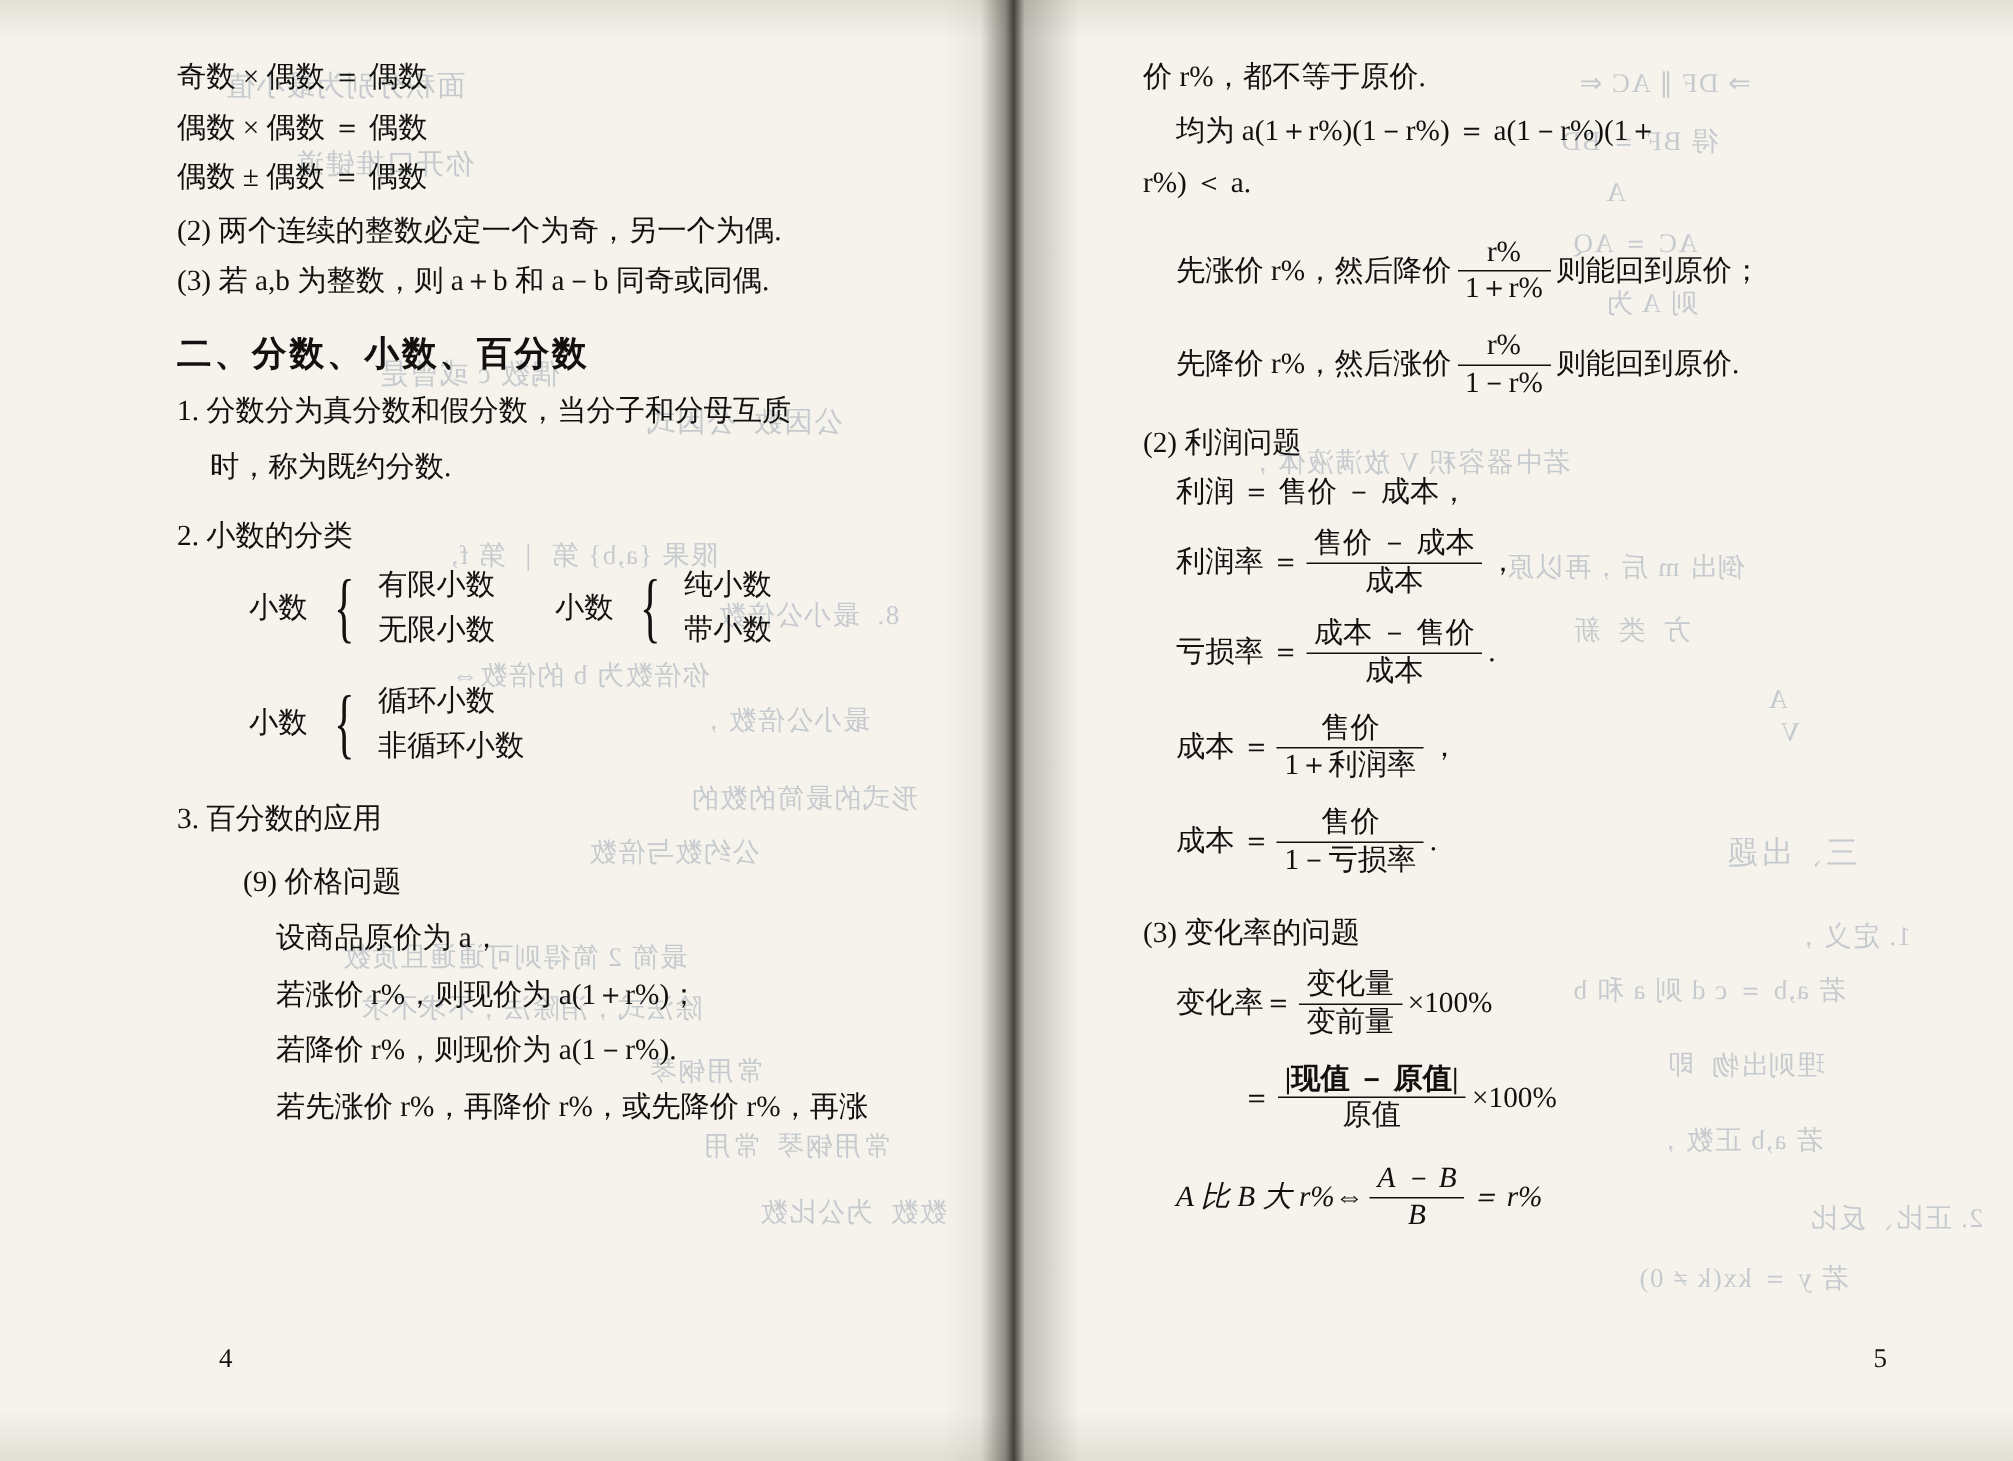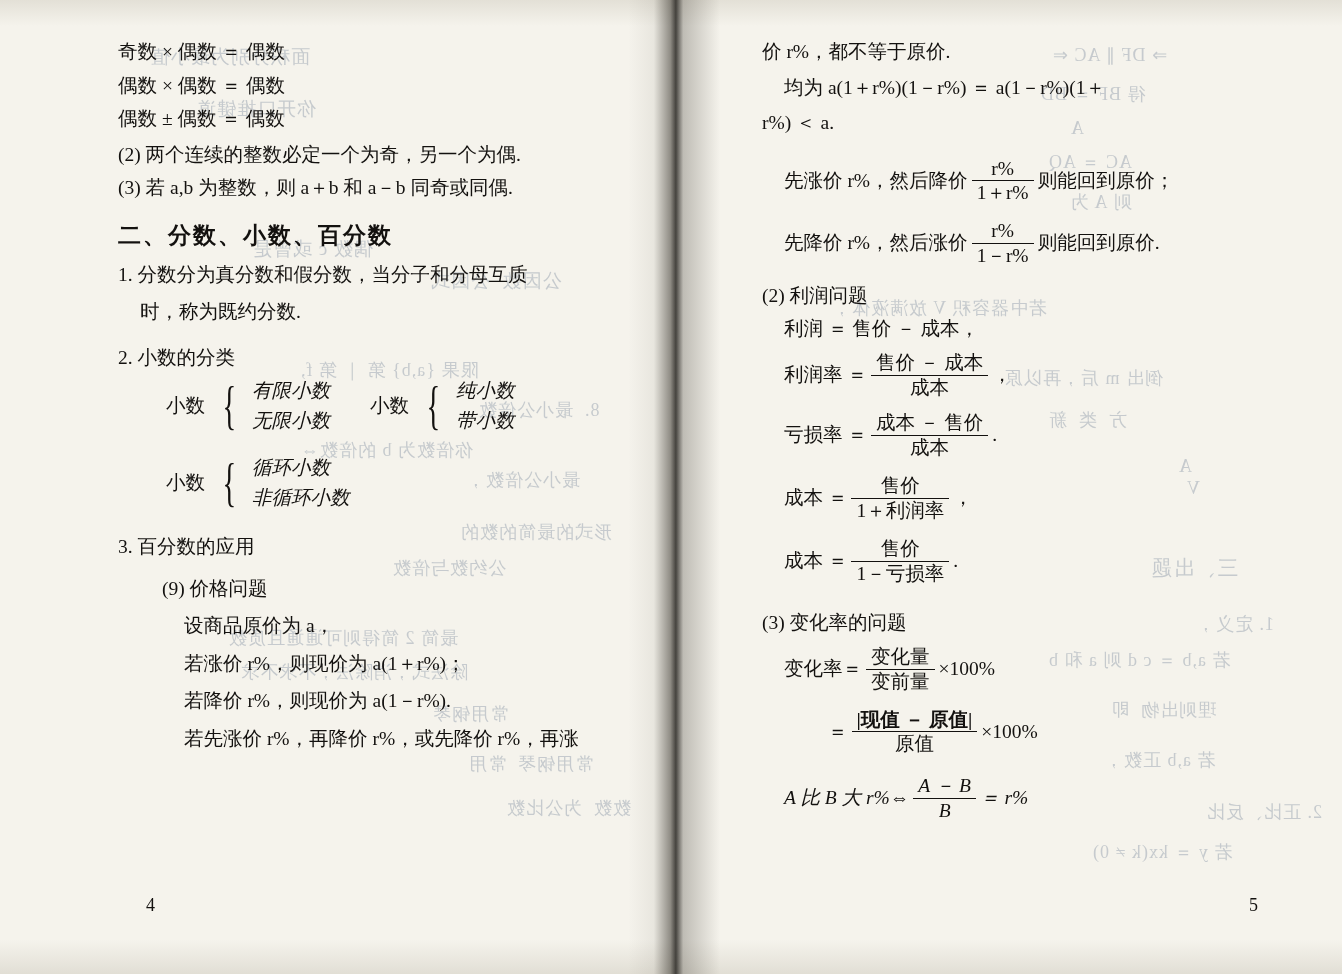--- a/index.html
+++ b/index.html
@@ -118,21 +118,21 @@
   }
   .brace-label { font-size: 19.5px; }
   .brace {
     font-size: 52px;
     line-height: 0.72;
     font-family: "Liberation Serif", serif;
     transform: scaleX(0.55);
     display: inline-block;
     margin: 0 -6px 0 -4px;
   }
-  .brace-items { display: flex; flex-direction: column; gap: 10px; font-style: italic; }
+  .brace-items { display: flex; flex-direction: column; gap: 10px; }
   .brace-group { display: flex; align-items: center; gap: 40px; }
 
   .abs { white-space: nowrap; font-weight: bold; }
 
   .folio {
     position: absolute;
     bottom: 58px;
     font-size: 18px;
     z-index: 4;
   }

